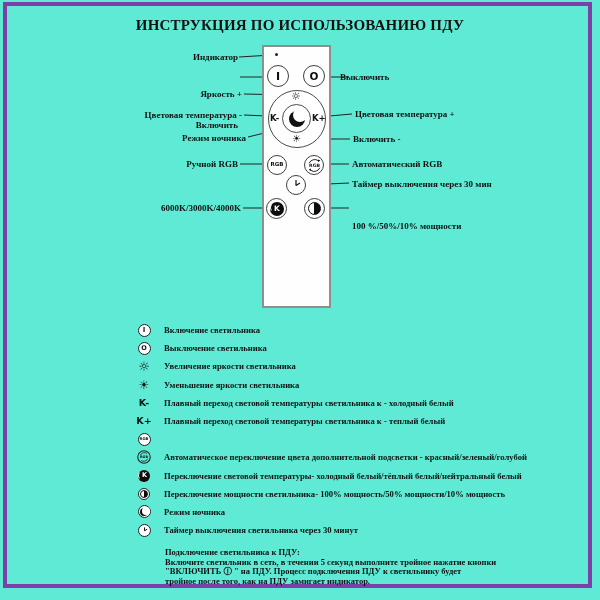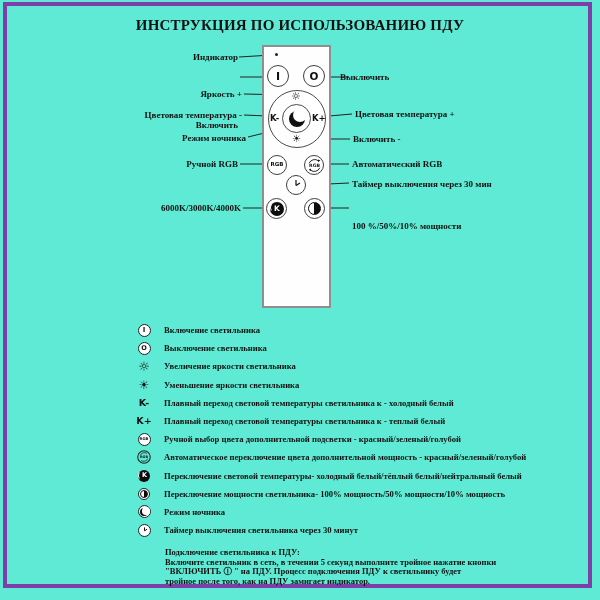--- a/index.html
+++ b/index.html
@@ -188,33 +188,32 @@
         </span>
       <span class="ltext">Плавный переход световой температуры светильника к - теплый белый</span>
     </div>
 
     <div class="lrow">
       <span class="icell">
           <span class="ring r13">
             <span class="glyph" style="font-size:3.8px;">RGB</span>
           </span>
         </span>
-      <span class="ltext">Ручной выбор цвета дополнительной подсветки - красный/зеленый/голубой</span>
     </div>
 
     <div class="lrow">
       <span class="icell">
         <svg width="14" height="14" viewBox="0 0 17 17">
           <circle cx="8.5" cy="8.5" r="7.6" fill="none" stroke="#222" stroke-width="1.3"></circle>
           <path d="M4 6.4 A5.4 5.4 0 0 1 12 4.2" fill="none" stroke="#111" stroke-width="0.9"></path>
           <path d="M13 10.6 A5.4 5.4 0 0 1 5 12.8" fill="none" stroke="#111" stroke-width="0.9"></path>
           <text x="8.5" y="10.2" text-anchor="middle" font-family="DejaVu Sans" font-size="4.2" font-weight="bold" fill="#111">RGB</text>
         </svg>
       </span>
-      <span class="ltext">Автоматическое переключение цвета дополнительной мощность - красный/зеленый/голубой</span>
+      <span class="ltext">Автоматическое переключение цвета дополнительной подсветки - красный/зеленый/голубой</span>
     </div>
 
     <div class="lrow">
       <span class="icell">
           <span class="kdisc small">
             <span class="glyph">K</span>
           </span>
         </span>
       <span class="ltext">Переключение световой температуры- холодный белый/тёплый белый/нейтральный белый</span>
     </div>

